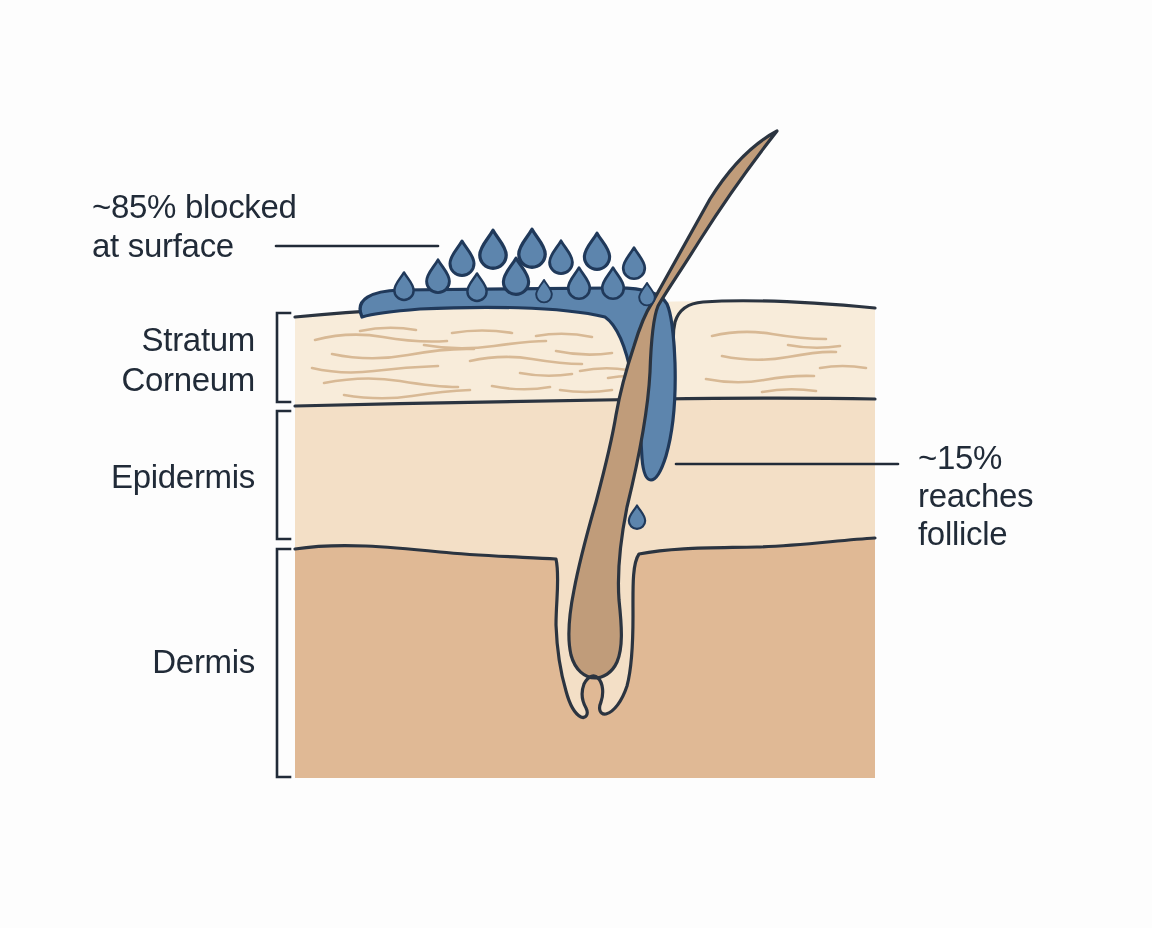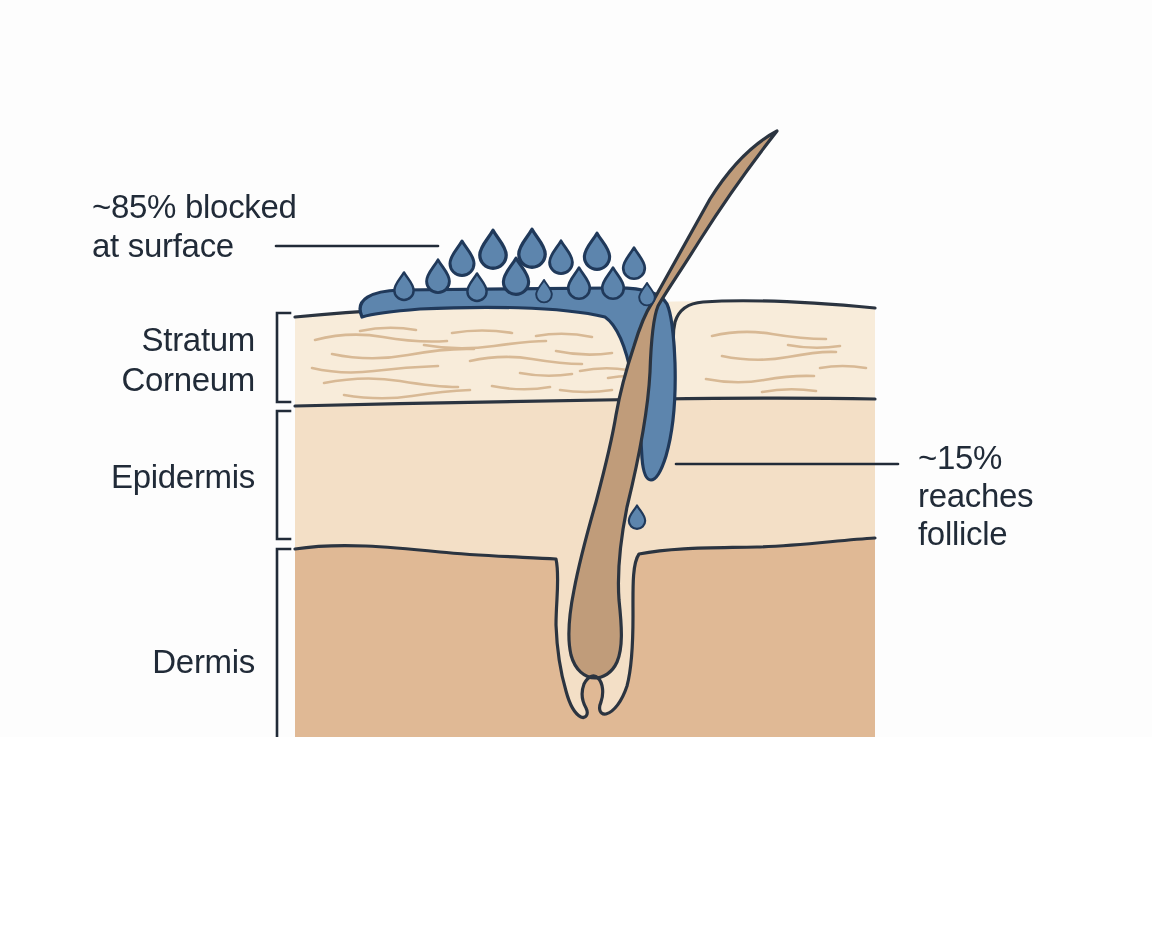--- a/index.html
+++ b/index.html
@@ -1,20 +1,20 @@
 <!DOCTYPE html>
 <html><head>
 <meta charset="utf-8">
 <style>
   html, body { margin: 0; padding: 0; }
   body { background: #ffffff; }
   .stage {
     position: relative;
     width: 1152px;
-    height: 737px;
+    height: 928px;
     background: #fdfdfd;
     overflow: hidden;
     font-family: "Liberation Sans", sans-serif;
   }
   svg { display: block; }
   text {
     font-family: "Liberation Sans", "DejaVu Sans", sans-serif;
     font-size: 33px;
     font-weight: 500;
     letter-spacing: -0.3px;

